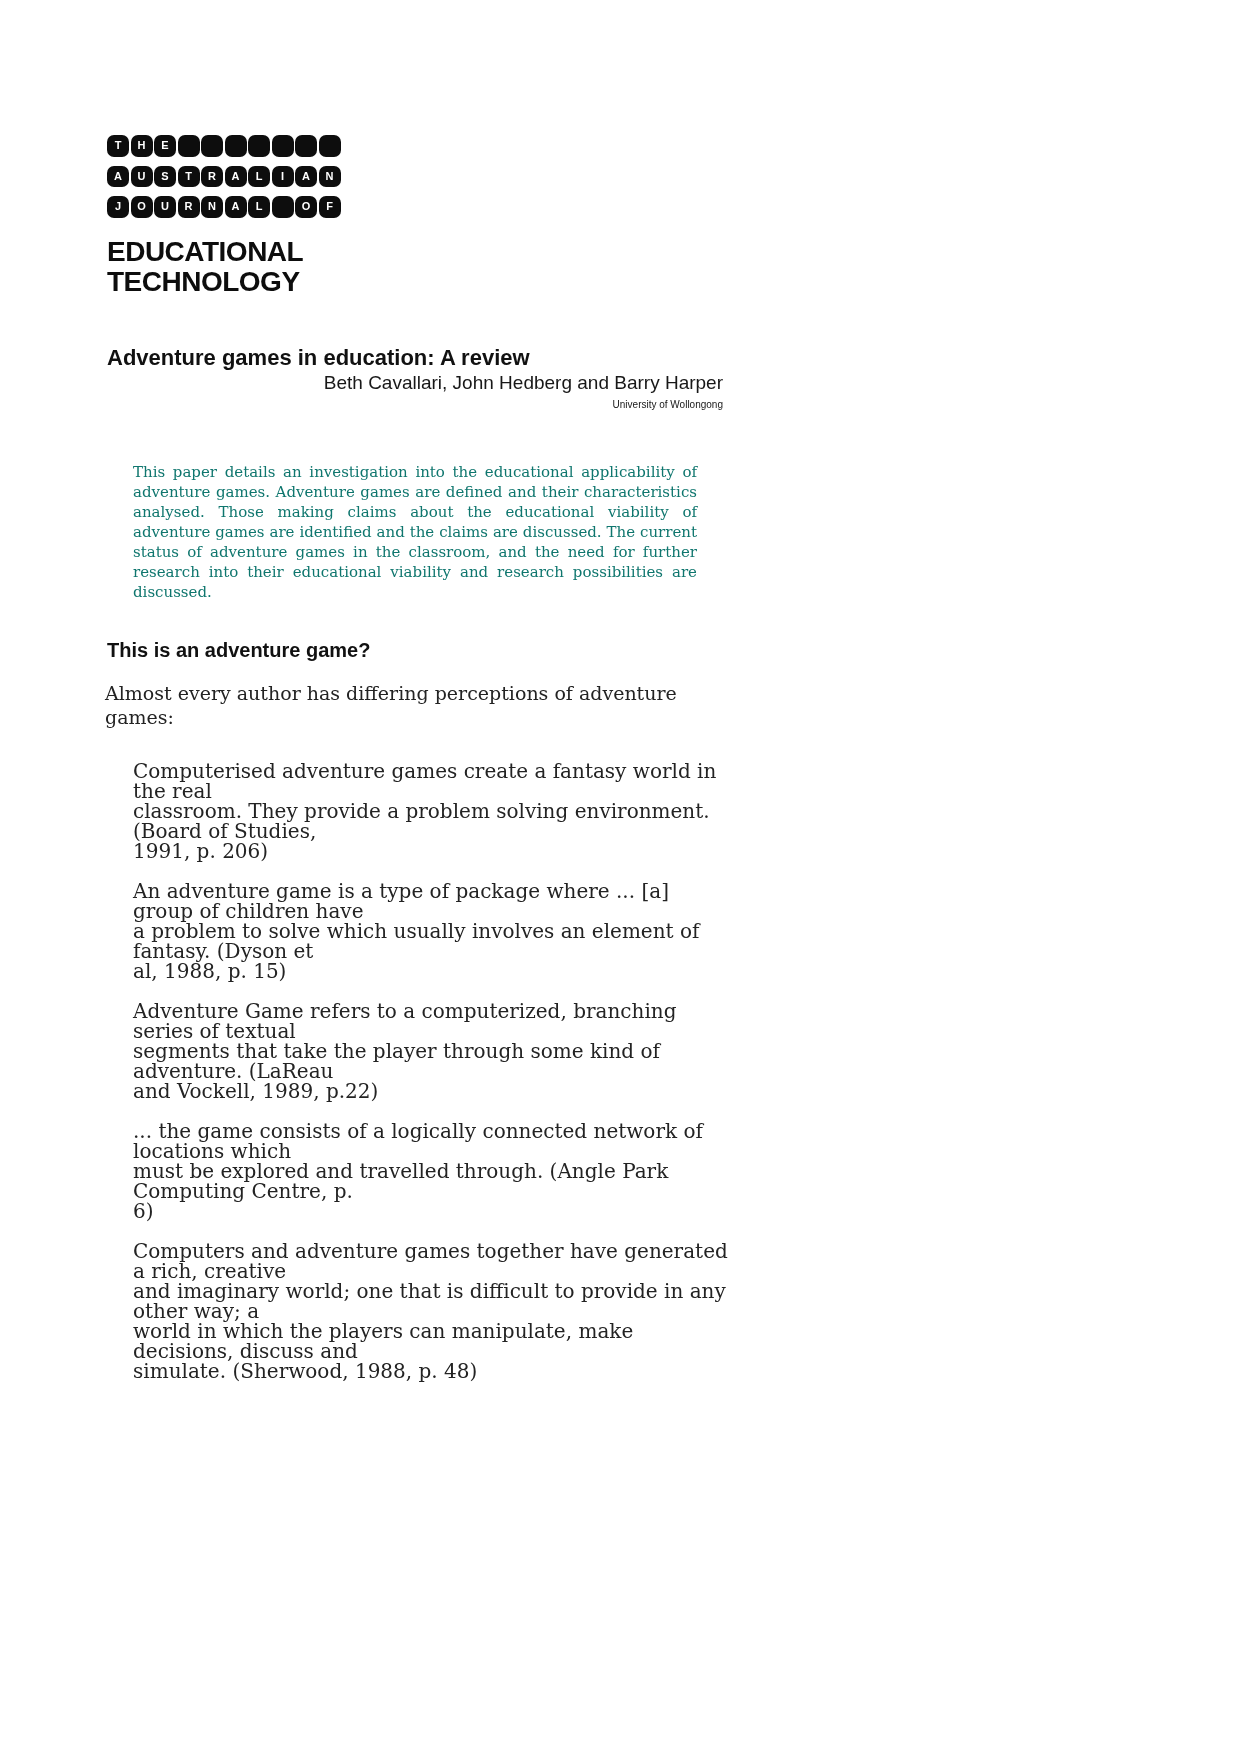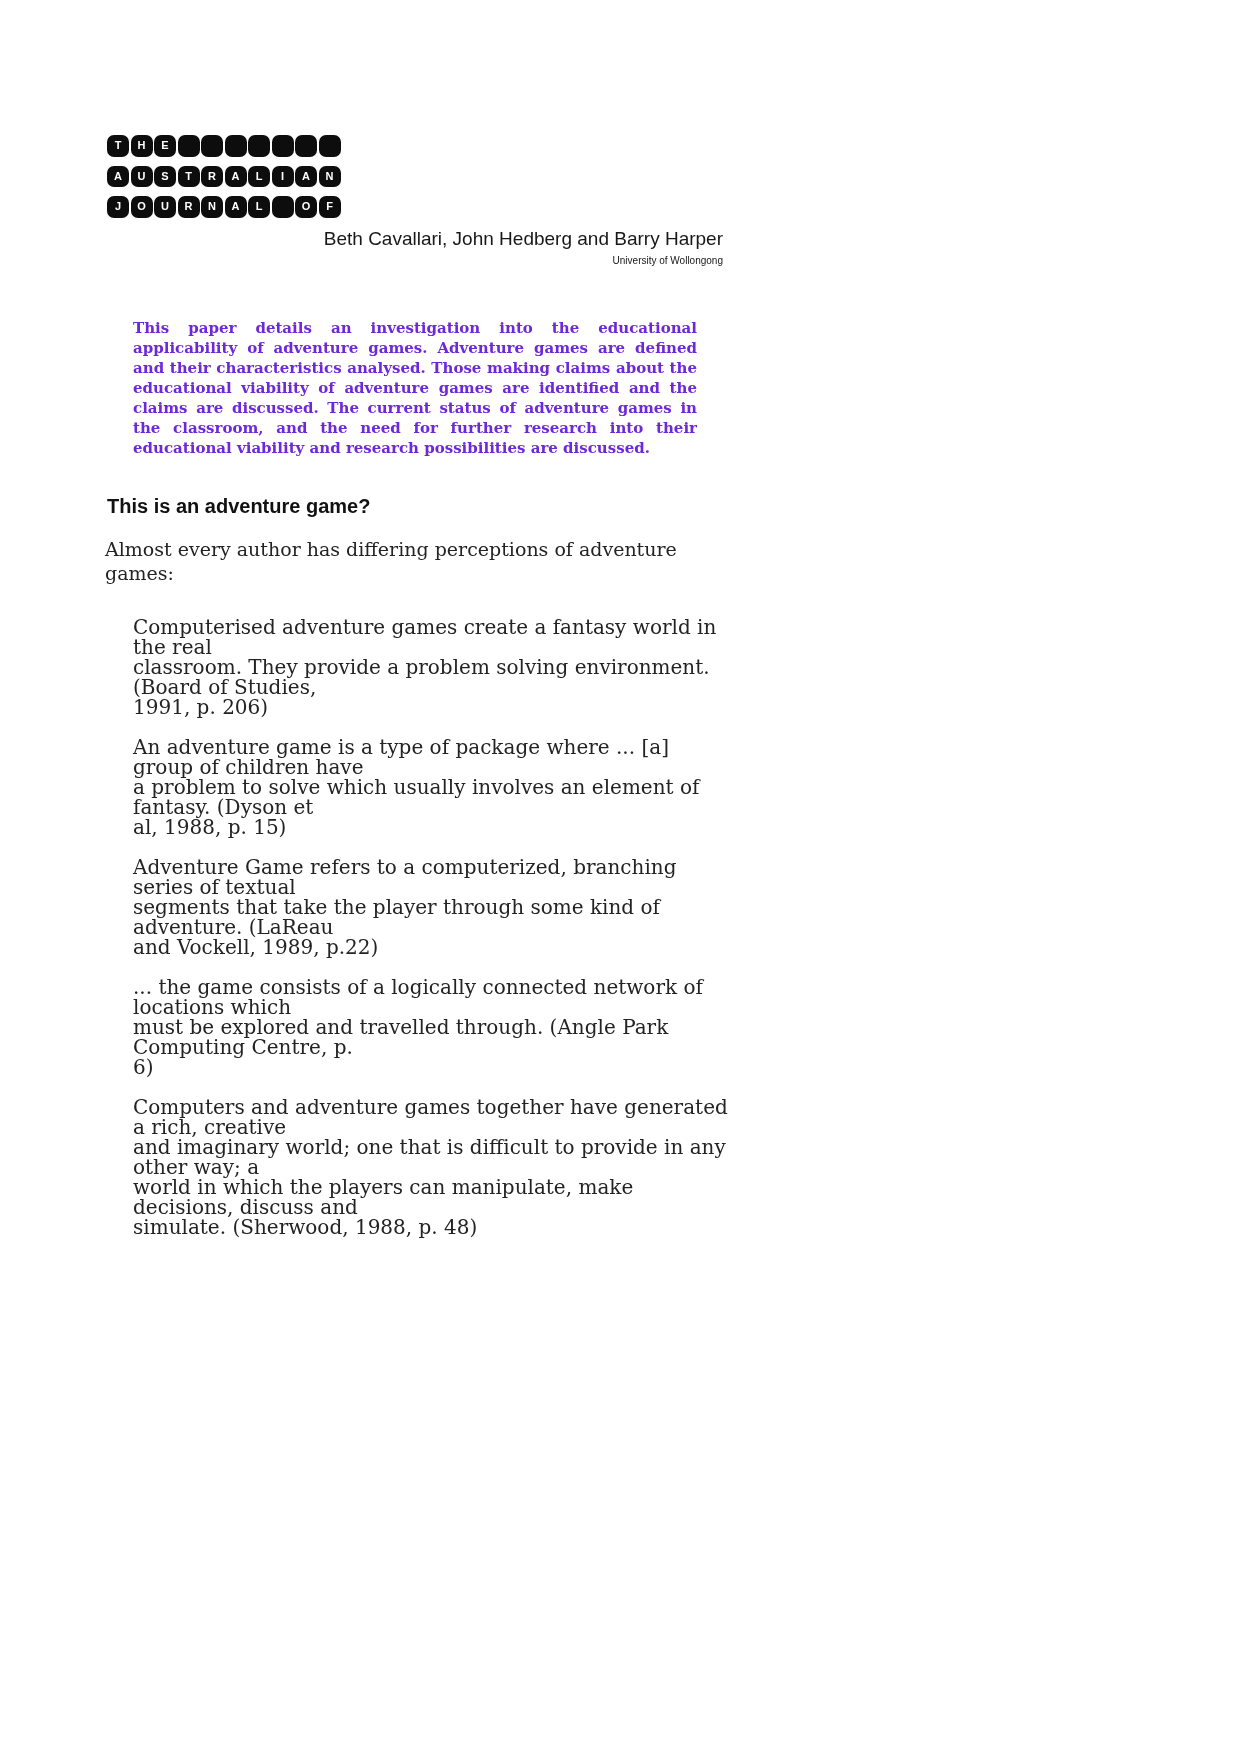--- a/index.html
+++ b/index.html
@@ -73,22 +73,21 @@
     line-height: 19px;
   }
   
   .abstract {
     margin: 48px 0 0 26px;  
     width: 564px;
     font-family: "DejaVu Serif", serif;
     font-size: 15px;
     line-height: 20px;
     text-align: justify;
-    color: #6d28d9;
-    font-weight: bold;
+    color: #0f766e;
   }
   .section-heading {
     margin: 36px 0 0 0;
     font-family: "Liberation Sans", sans-serif;
     font-weight: bold;
     font-size: 20px;
     line-height: 24px;
     color: #111111;
   }
   .lead {
@@ -149,22 +148,27 @@
           <span class="key">U</span>
           <span class="key">R</span>
           <span class="key">N</span>
           <span class="key">A</span>
           <span class="key">L</span>
           <span class="key"></span>
           <span class="key">O</span>
           <span class="key">F</span>
         </div>
       </div>
+    <div class="wordmark">
+      <div>EDUCATIONAL</div>
+      <div>TECHNOLOGY</div>
+    </div>
   </div>
 
+  <h1 class="article-title">Adventure games in education: A review</h1>
 
   <div class="byline">
     <div class="authors">Beth Cavallari, John Hedberg and Barry Harper</div>
     <div class="affiliation">University of Wollongong</div>
   </div>
 
   <p class="abstract">This paper details an investigation into the educational applicability of adventure games. Adventure games are defined and their characteristics analysed. Those making claims about the educational viability of adventure games are identified and the claims are discussed. The current status of adventure games in the classroom, and the need for further research into their educational viability and research possibilities are discussed.</p>
 
   <h2 class="section-heading">This is an adventure game?</h2>
 

